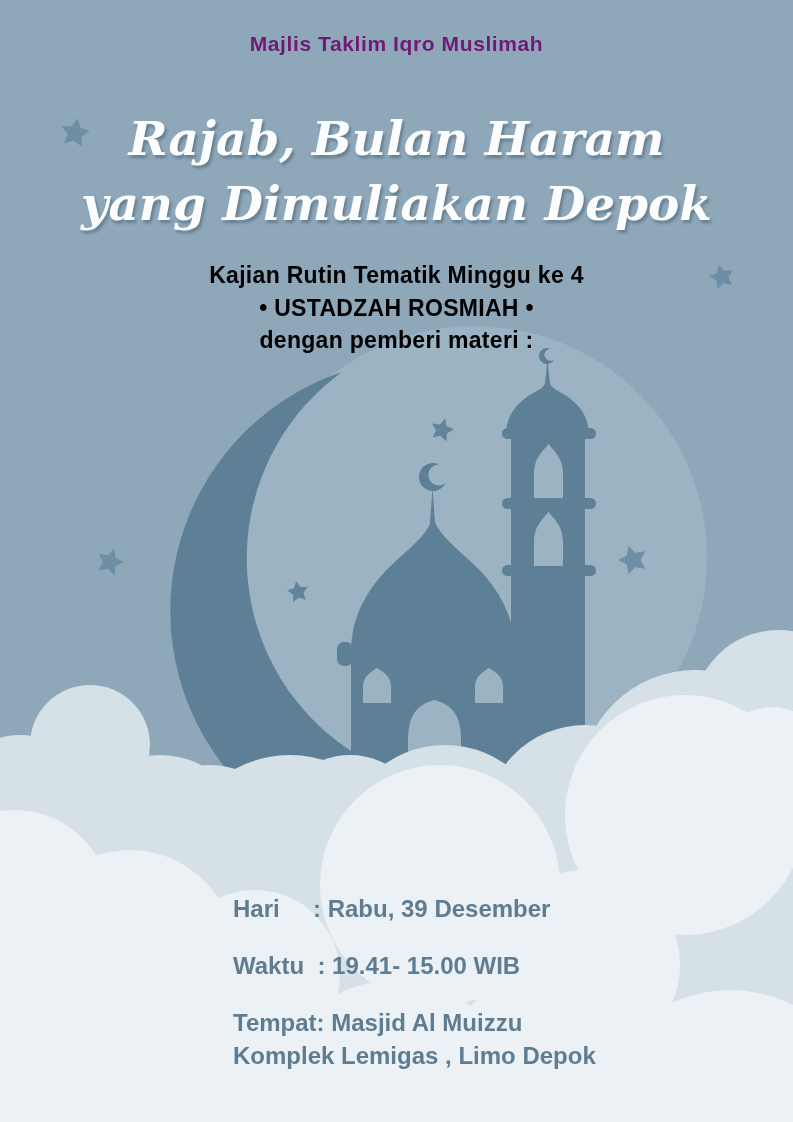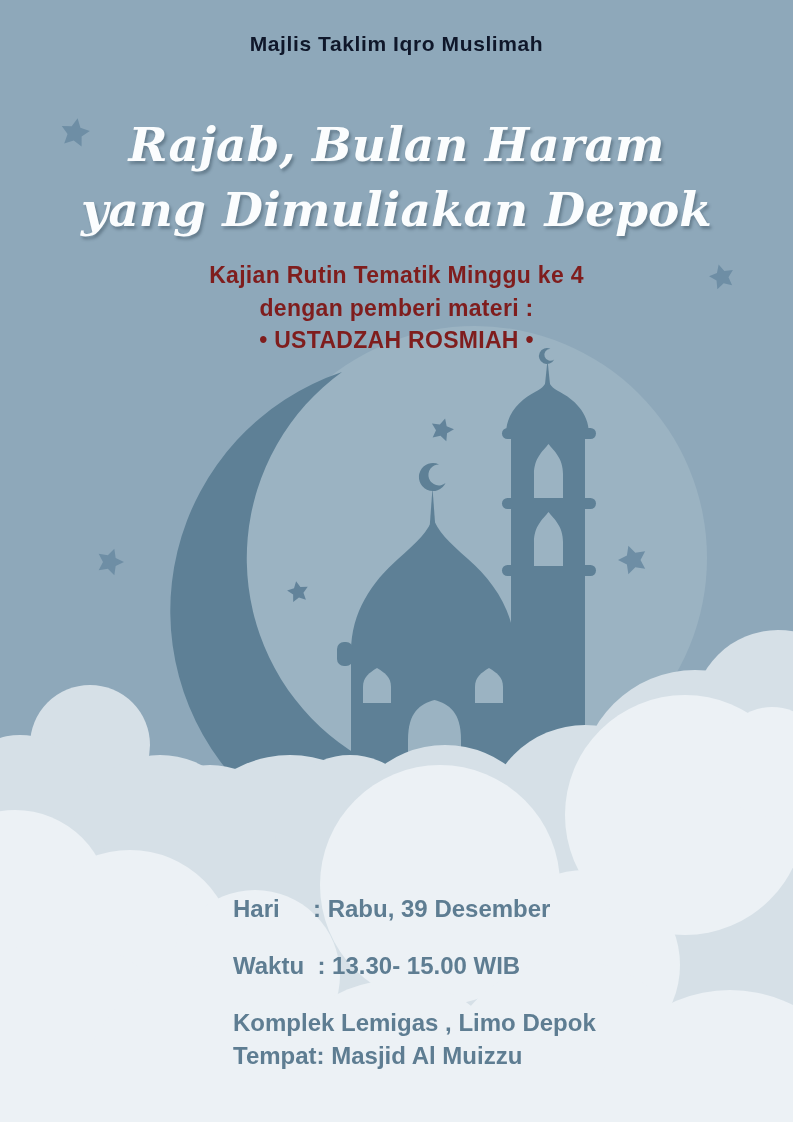--- a/index.html
+++ b/index.html
@@ -1,27 +1,27 @@
 <!DOCTYPE html>
 <html><head>
 <meta charset="utf-8">
 <style>
   html,body{margin:0;padding:0;}
   body{width:793px;height:1122px;overflow:hidden;background:#8EA8BA;}
   .poster{position:relative;width:793px;height:1122px;font-family:"Liberation Sans",sans-serif;}
   .illustration{position:absolute;inset:0;z-index:0;}
   .org{position:absolute;top:32px;left:0;right:0;z-index:2;text-align:center;
-       font-size:21px;font-weight:700;letter-spacing:.6px;color:#0f172a;}
-  .title{position:absolute;top:104px;left:0;right:0;z-index:2;margin:8px;text-align:center;
+       font-size:21px;font-weight:700;letter-spacing:.6px;color:#701a75;}
+  .title{position:absolute;top:104px;left:0;right:0;z-index:2;margin:2px;text-align:center;
          font-family:"DejaVu Serif",serif;font-style:italic;font-weight:700;
          font-size:47px;line-height:65px;color:#FBFDFE;
          text-shadow:2px 3px 3px rgba(30,48,62,.35);}
   .title span{display:block;}
   .subtitle{position:absolute;top:259px;left:0;right:0;z-index:2;text-align:center;
-            font-size:23px;line-height:32.5px;font-weight:700;letter-spacing:.3px;color:#7f1d1d;}
+            font-size:23px;line-height:32.5px;font-weight:700;letter-spacing:.3px;color:#000000;}
   .details{position:absolute;top:892px;left:233px;z-index:2;
            font-size:24px;line-height:33px;font-weight:700;color:#5E7D92;}
   .detail-item{margin-bottom:24px;}
   .detail-line{white-space:pre-wrap;}
 </style>
 </head>
 <body>
 
 <div class="poster">
 
@@ -110,30 +110,30 @@
 
   <header class="org">Majlis Taklim Iqro Muslimah</header>
 
   <h1 class="title">
     <span>Rajab, Bulan Haram</span>
     <span>yang Dimuliakan Depok</span>
   </h1>
 
   <div class="subtitle">
     <div>Kajian Rutin Tematik Minggu ke 4</div>
+    <div>• USTADZAH ROSMIAH •</div>
     <div>dengan pemberi materi :</div>
-    <div>• USTADZAH ROSMIAH •</div>
   </div>
 
   <div class="details">
     <div class="detail-item">
       <div class="detail-line">Hari     : Rabu, 39 Desember</div>
     </div>
     <div class="detail-item">
-      <div class="detail-line">Waktu  : 13.30- 15.00 WIB</div>
+      <div class="detail-line">Waktu  : 19.41- 15.00 WIB</div>
     </div>
     <div class="detail-item">
+      <div class="detail-line">Tempat: Masjid Al Muizzu</div>
       <div class="detail-line">Komplek Lemigas , Limo Depok</div>
-      <div class="detail-line">Tempat: Masjid Al Muizzu</div>
     </div>
   </div>
 
 </div>
 
 </body></html>

